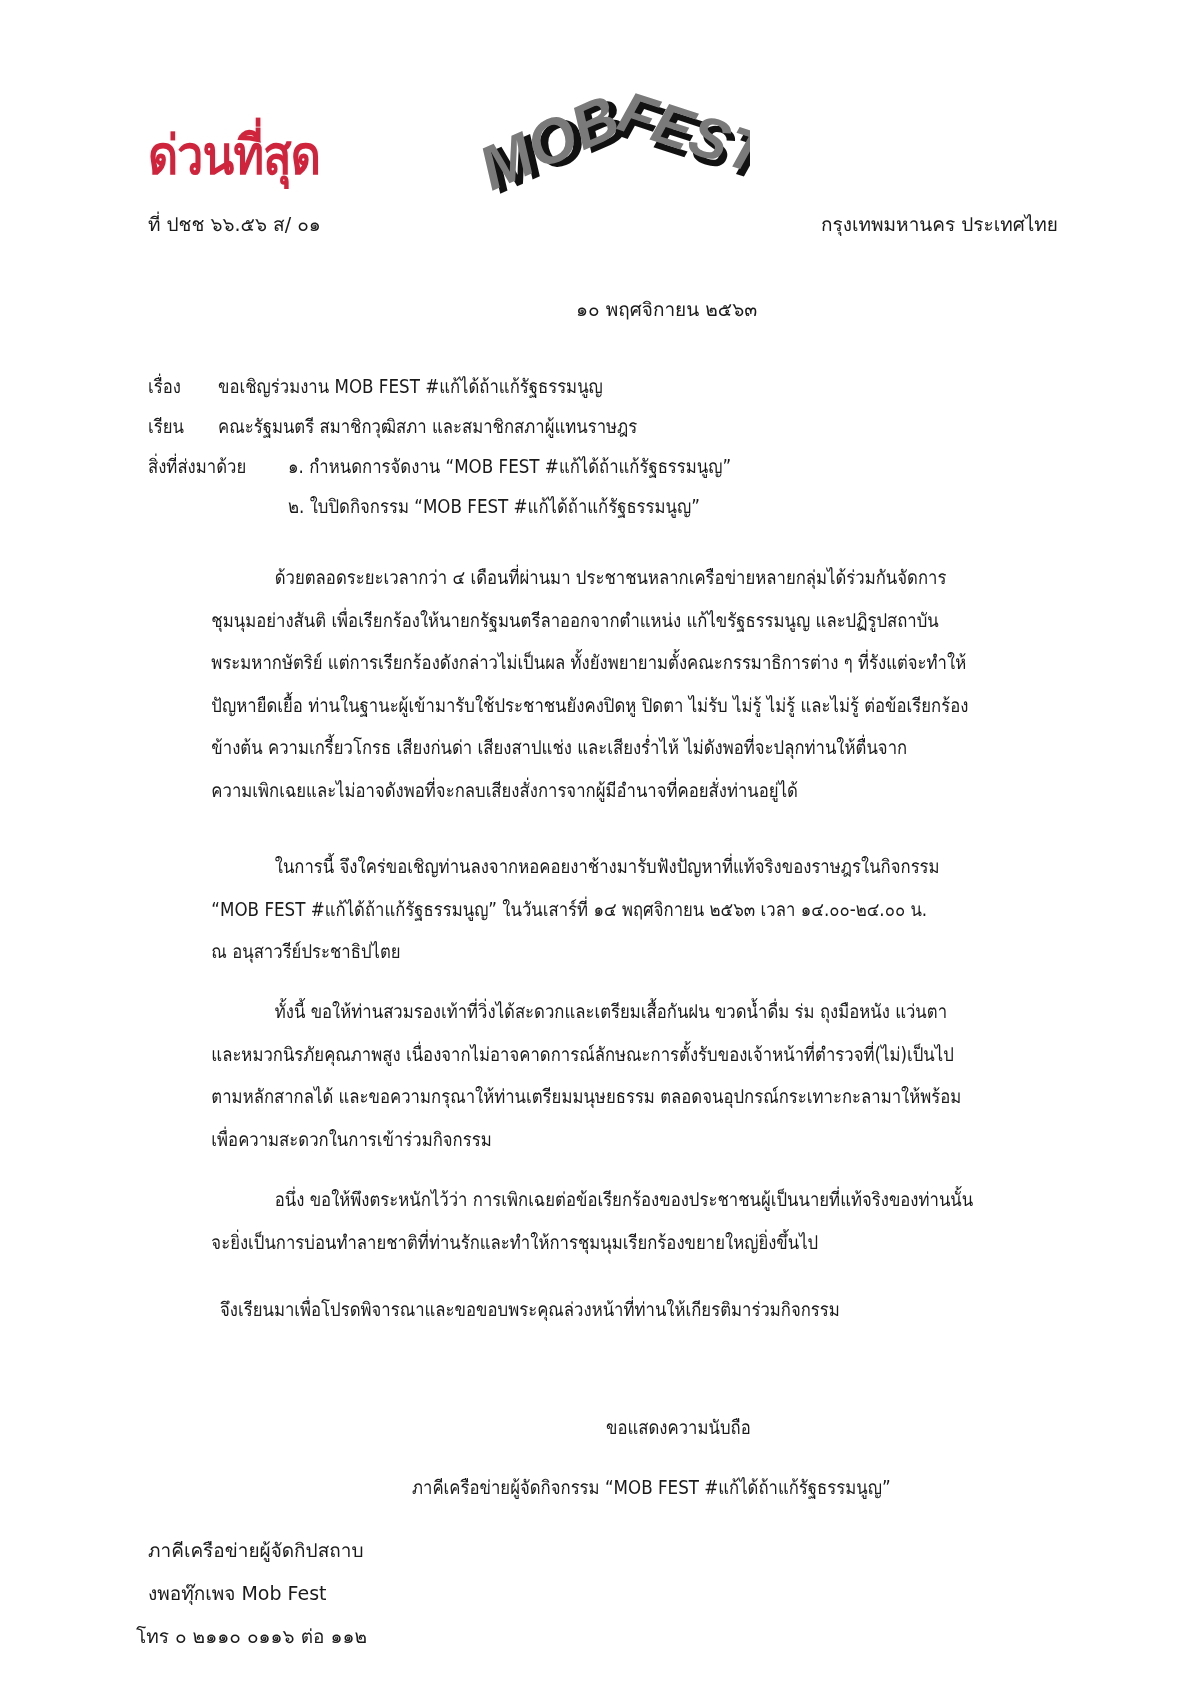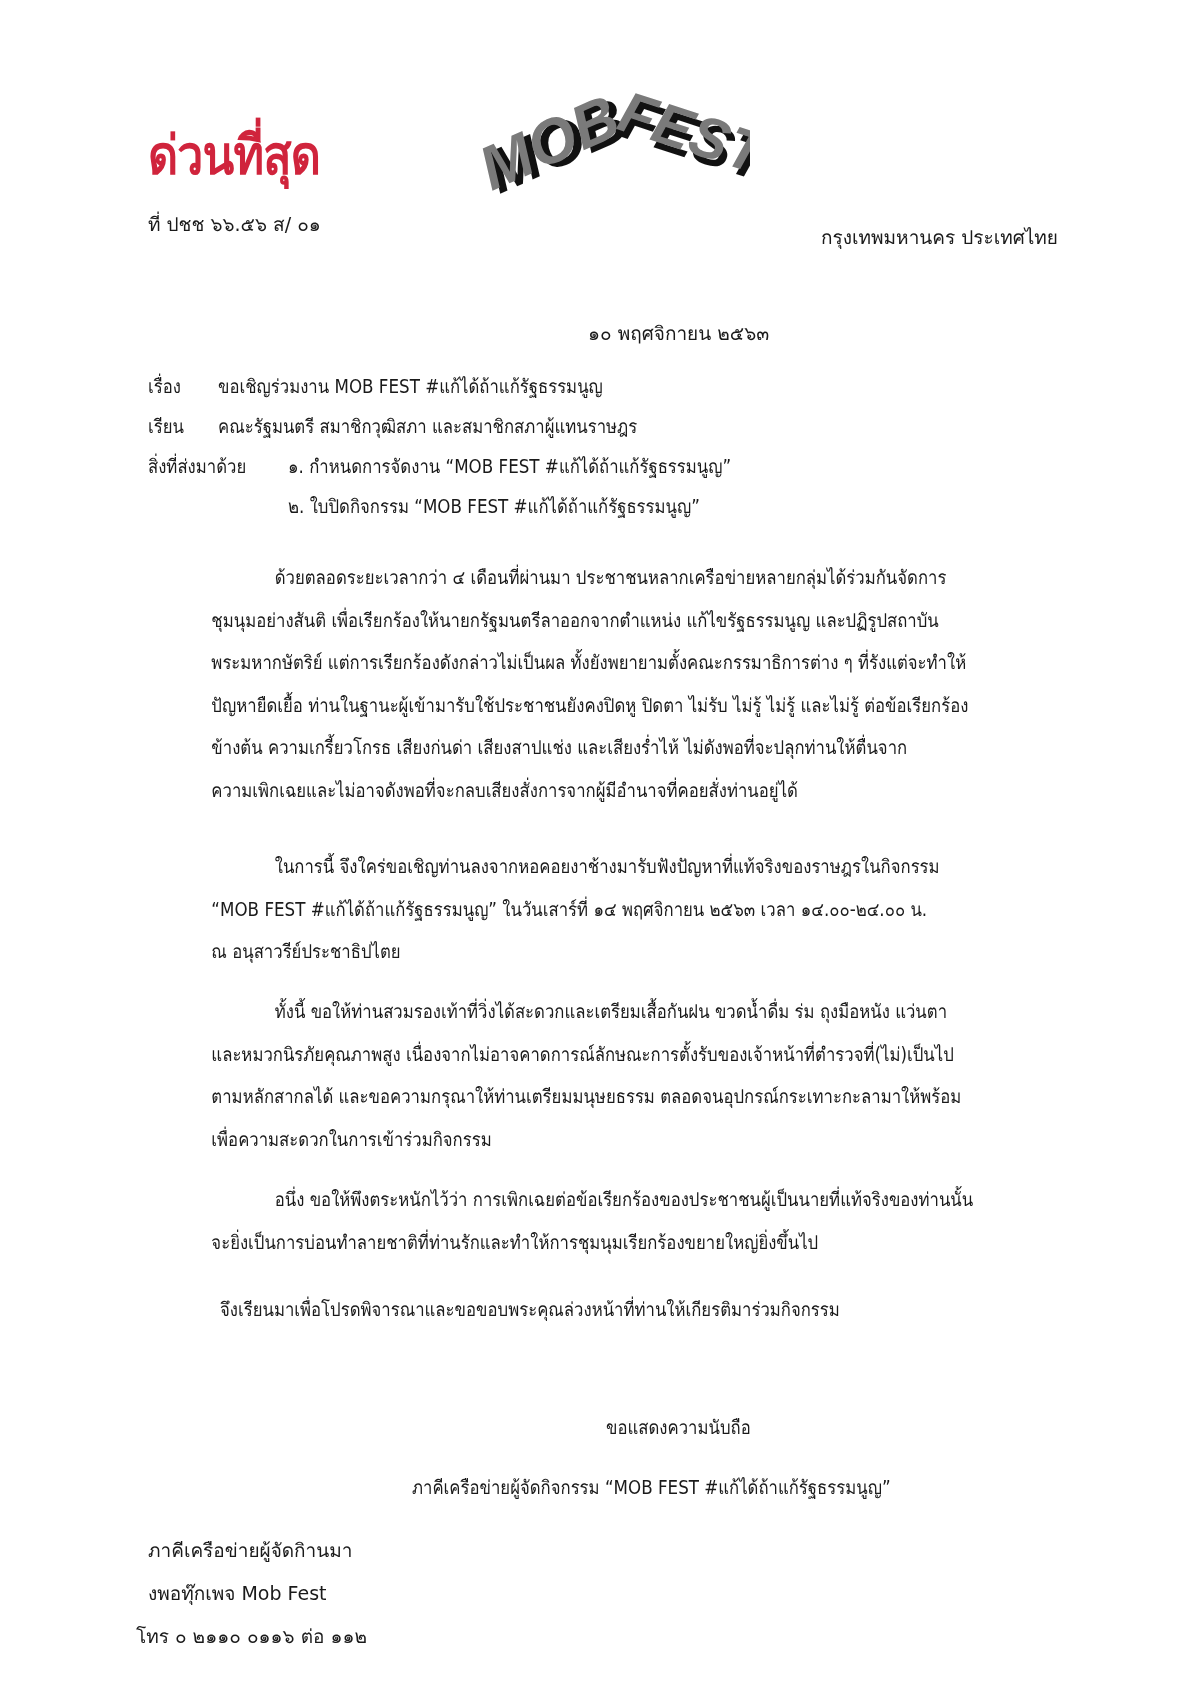--- a/index.html
+++ b/index.html
@@ -7,22 +7,22 @@
          font-family:"DejaVu Sans", "Liberation Sans", sans-serif; color:#1a1a1a; }
   .abs { position:absolute; white-space:nowrap; }
   .urgent { left:148px; top:112px; font-size:54px; font-weight:bold; color:#d0243c;
             font-family:"Liberation Serif","DejaVu Serif", serif; letter-spacing:-1px;
             transform:scaleX(0.86); transform-origin:left top; }
   .logo { left:470px; top:70px; width:280px; height:130px; }
   .logo svg { width:100%; height:100%; }
   .txt { font-size:19px; line-height:24px; }
   .cond { transform:scaleX(0.88); transform-origin:left top; }
   .doc-no { left:148px; top:212px; }
-  .place { right:142px; top:225px;text-align:center; }
-  .date { left:588px; top:297px;margin-top:24px; }
+  .place { right:142px; top:212px;text-align:center; }
+  .date { left:576px; top:297px; }
   .lbl { left:148px; }
   .val { left:218px; }
   .para { left:148px; width:912px; font-size:19px; line-height:42.5px; white-space:normal;
           text-align:justify; text-indent:72px; }
   .para .cline { display:block; white-space:nowrap; }
 </style>
 </head>
 <body>
 
 <div class="abs urgent">ด่วนที่สุด</div>
@@ -75,15 +75,15 @@
 <div class="abs para cond" style="top:1178px">
   <span class="cline" style="padding-left:72px">อนึ่ง ขอให้พึงตระหนักไว้ว่า การเพิกเฉยต่อข้อเรียกร้องของประชาชนผู้เป็นนายที่แท้จริงของท่านนั้น</span>
   <span class="cline">จะยิ่งเป็นการบ่อนทำลายชาติที่ท่านรักและทำให้การชุมนุมเรียกร้องขยายใหญ่ยิ่งขึ้นไป</span>
 </div>
 
 <div class="abs txt cond" style="left:220px;top:1297px">จึงเรียนมาเพื่อโปรดพิจารณาและขอขอบพระคุณล่วงหน้าที่ท่านให้เกียรติมาร่วมกิจกรรม</div>
 
 <div class="abs txt cond" style="left:606px;top:1415px">ขอแสดงความนับถือ</div>
 <div class="abs txt cond" style="left:412px;top:1475px">ภาคีเครือข่ายผู้จัดกิจกรรม “MOB FEST #แก้ได้ถ้าแก้รัฐธรรมนูญ”</div>
 
-<div class="abs txt" style="left:148px;top:1538px">ภาคีเครือข่ายผู้จัดกิานมา</div>
+<div class="abs txt" style="left:148px;top:1538px">ภาคีเครือข่ายผู้จัดกิปสถาบ</div>
 <div class="abs txt" style="left:148px;top:1581px">งพอทุ๊กเพจ Mob Fest</div>
 <div class="abs txt" style="left:136px;top:1624px">โทร ๐ ๒๑๑๐ ๐๑๑๖ ต่อ ๑๑๒</div>
 
 </body></html>

